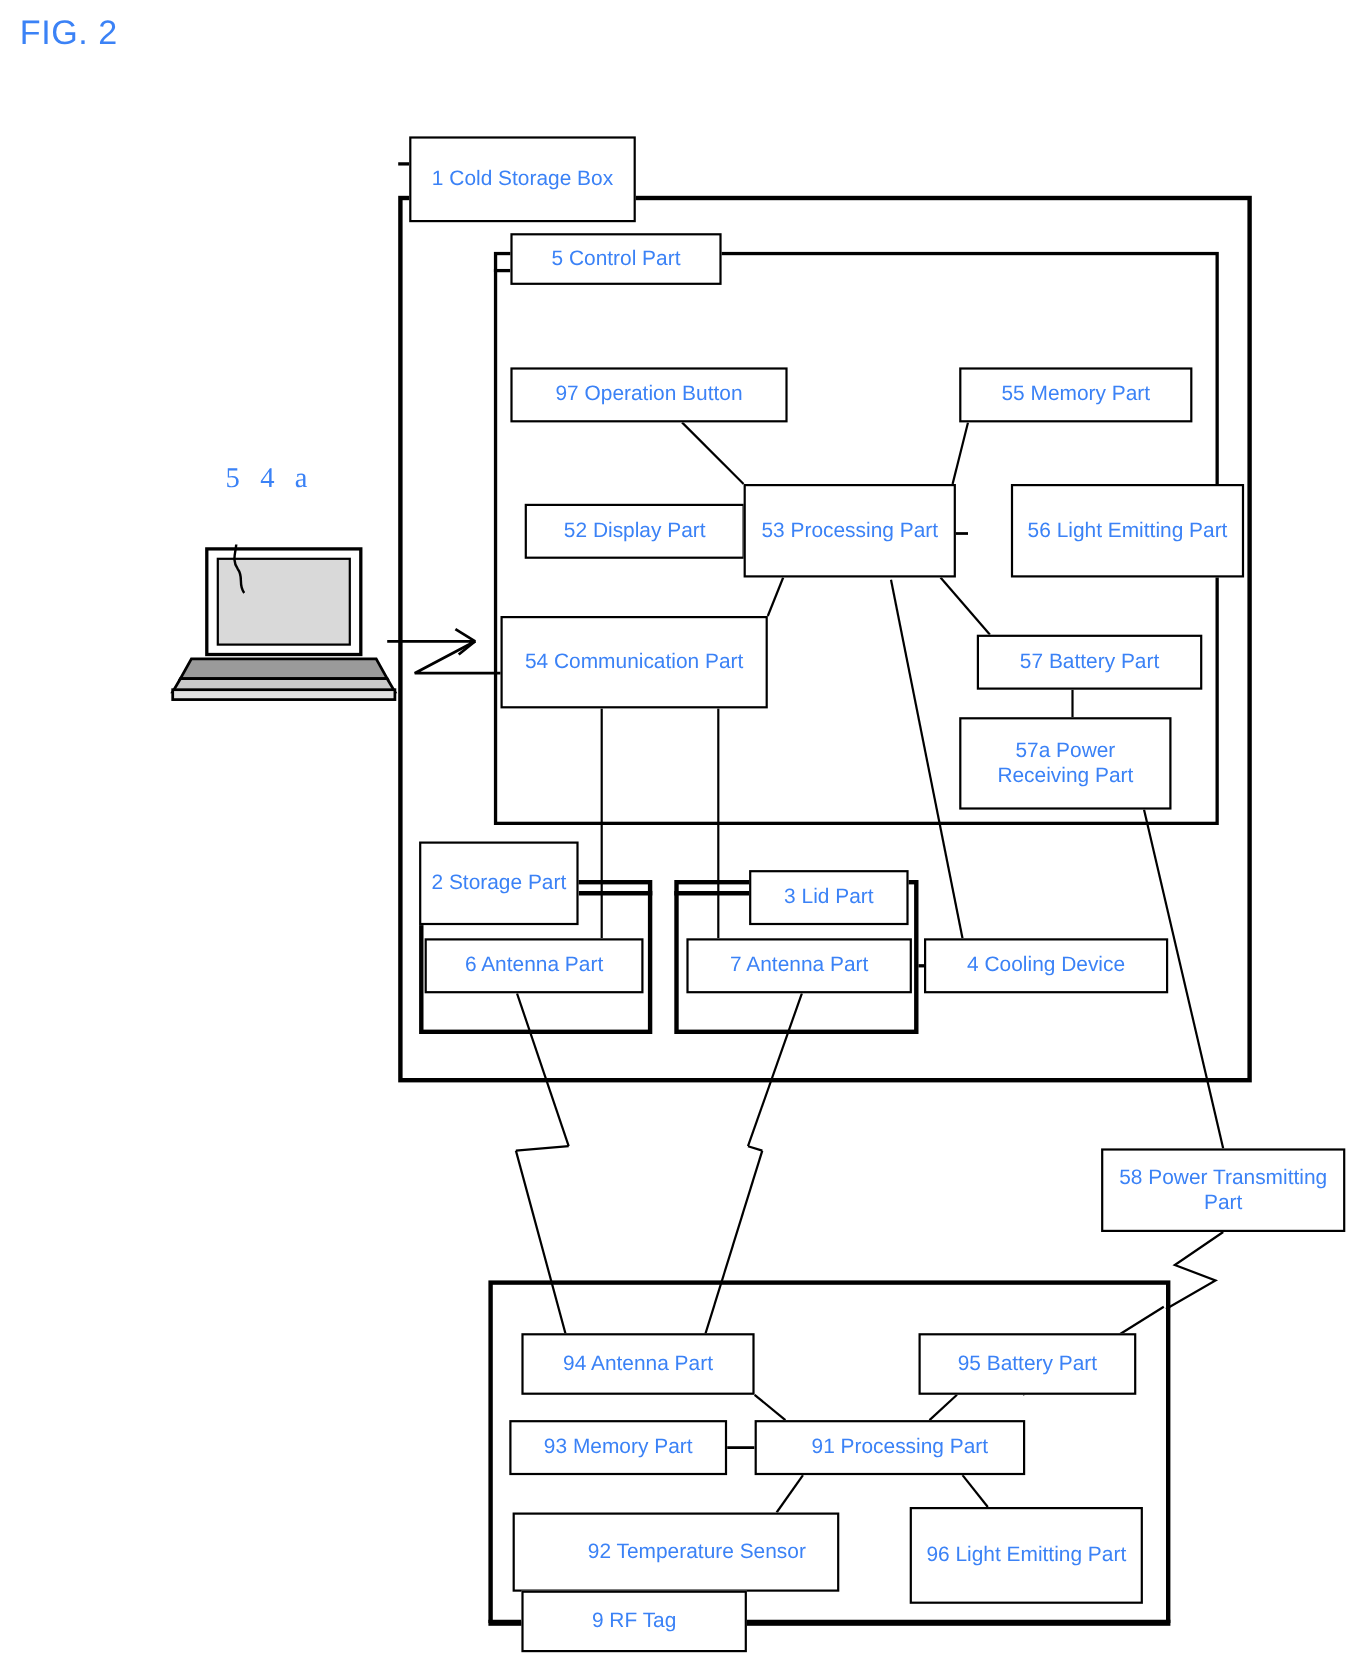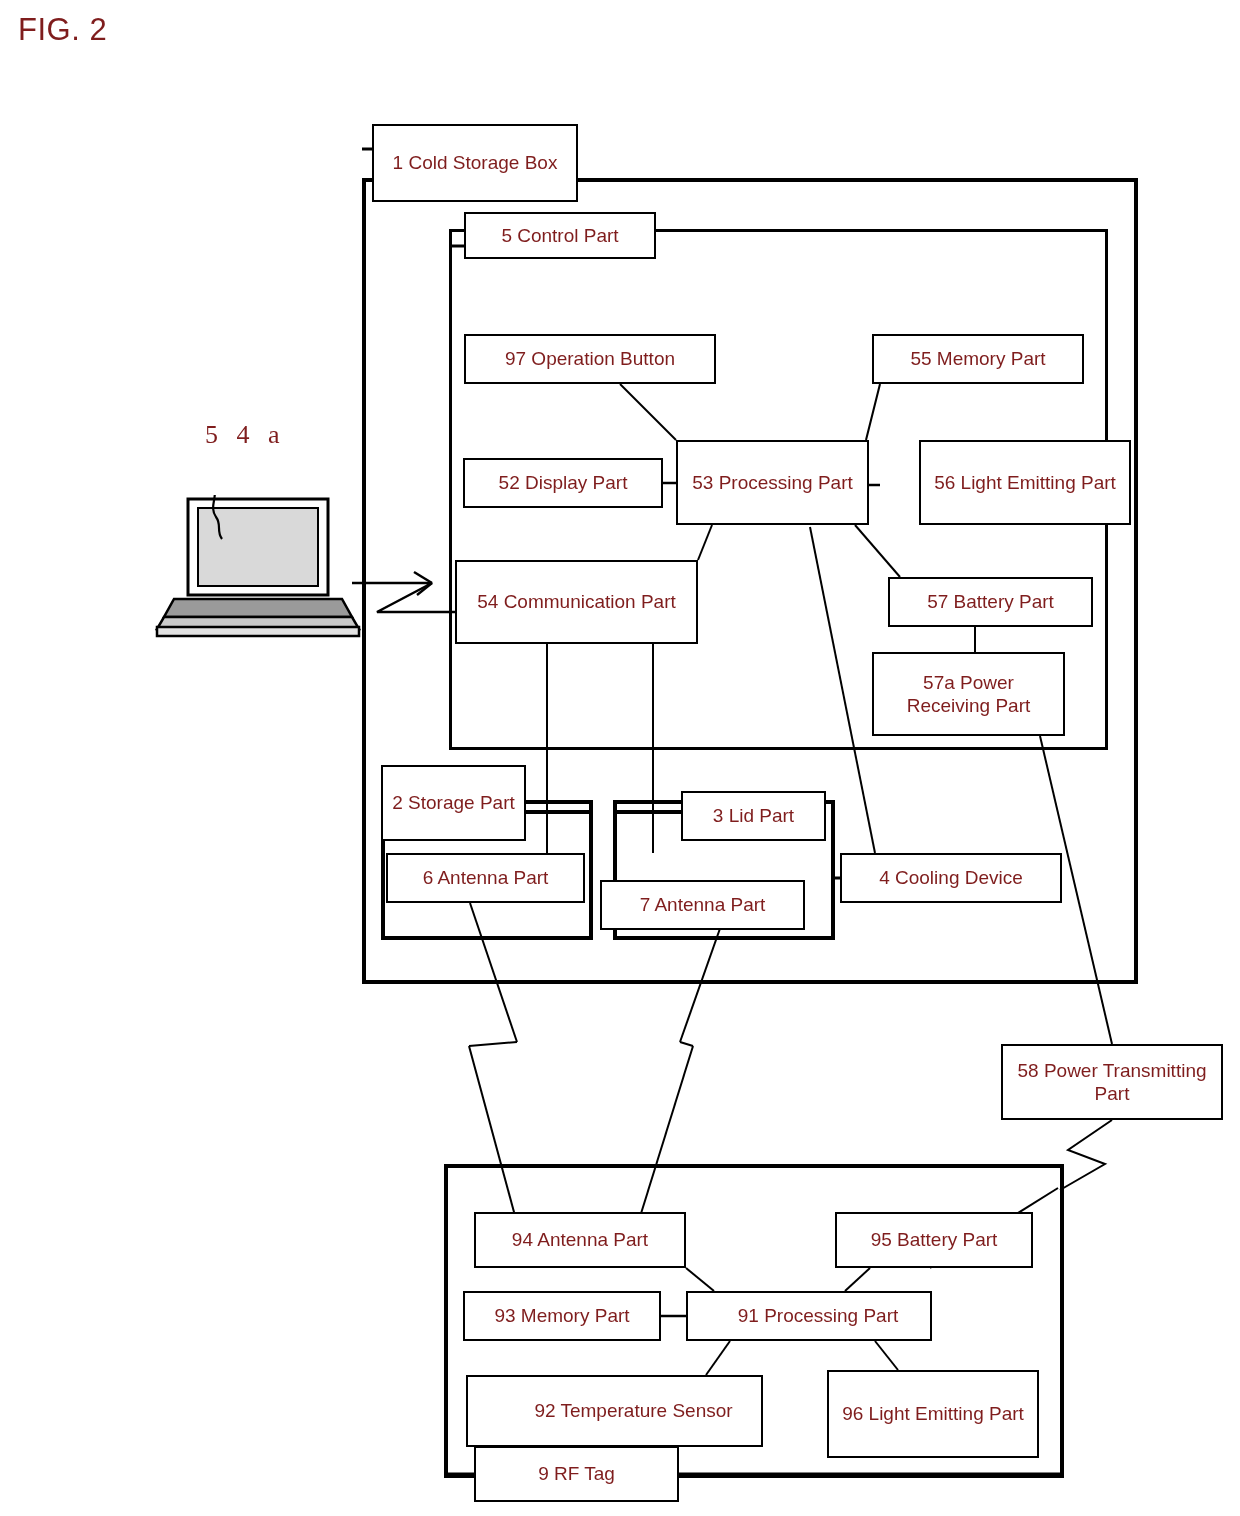--- a/index.html
+++ b/index.html
@@ -6,21 +6,21 @@
     margin: 0;
     padding: 0;
     background: #ffffff;
   }
   #page {
     position: relative;
     width: 1240px;
     height: 1516px;
     background: #ffffff;
     font-family: "Liberation Sans", sans-serif;
-    color: #7f1d1d;
+    color: #3b82f6;
     overflow: hidden;
   }
   #fig-title {
     position: absolute;
     left: 18px;
     top: 12px;
     font-size: 31px;
     letter-spacing: 0.5px;
     font-family: "Liberation Sans", sans-serif;
   }
@@ -111,21 +111,21 @@
   <div class="box label-box" style="left:372px; top:112px; width:206px; height:78px;margin-top:12px;">1 Cold Storage Box</div>
 
   <div class="container" style="left:449px; top:229px; width:659px; height:521px;"></div>
 
   <div class="box label-box" style="left:464px; top:212px; width:192px; height:47px;">5 Control Part</div>
 
   <div class="box" style="left:464px; top:334px; width:252px; height:50px;">97 Operation Button</div>
 
   <div class="box" style="left:872px; top:334px; width:212px; height:50px;">55 Memory Part</div>
 
-  <div class="box" style="left:463px; top:458px; width:200px; height:50px;">52 Display Part</div>
+  <div class="box" style="left:477px; top:458px; width:200px; height:50px;">52 Display Part</div>
 
   <div class="box" style="left:676px; top:440px; width:193px; height:85px;">53 Processing Part</div>
 
   <div class="box" style="left:919px; top:440px; width:212px; height:85px;">56 Light Emitting Part</div>
 
   <div class="box" style="left:455px; top:560px; width:243px; height:84px;">54 Communication Part</div>
 
   <div class="box" style="left:872px; top:577px; width:205px; height:50px;margin-left:16px;">57 Battery Part</div>
 
   <div class="box" style="left:872px; top:652px; width:193px; height:84px;">57a Power Receiving Part</div>
@@ -133,21 +133,21 @@
   <div class="container thick" style="left:381px; top:800px; width:212px; height:140px;"></div>
 
   <div class="box label-box" style="left:381px; top:765px; width:145px; height:76px;">2 Storage Part</div>
 
   <div class="box" style="left:386px; top:853px; width:199px; height:50px;">6 Antenna Part</div>
 
   <div class="container thick" style="left:613px; top:800px; width:222px; height:140px;"></div>
 
   <div class="box label-box" style="left:681px; top:791px; width:145px; height:50px;">3 Lid Part</div>
 
-  <div class="box" style="left:600px; top:853px; width:205px; height:50px;margin-top:27px;">7 Antenna Part</div>
+  <div class="box" style="left:624px; top:853px; width:205px; height:50px;">7 Antenna Part</div>
 
   <div class="box" style="left:840px; top:853px; width:222px; height:50px;">4 Cooling Device</div>
 
   <div class="box" style="left:1001px; top:1044px; width:222px; height:76px;">58 Power Transmitting Part</div>
 
   <div class="container thick" style="left:444px; top:1164px; width:620px; height:314px;"></div>
 
   <div class="box label-box" style="left:474px; top:1446px; width:205px; height:56px;">9 RF Tag</div>
 
   <div class="box" style="left:474px; top:1212px; width:212px; height:56px;">94 Antenna Part</div>

